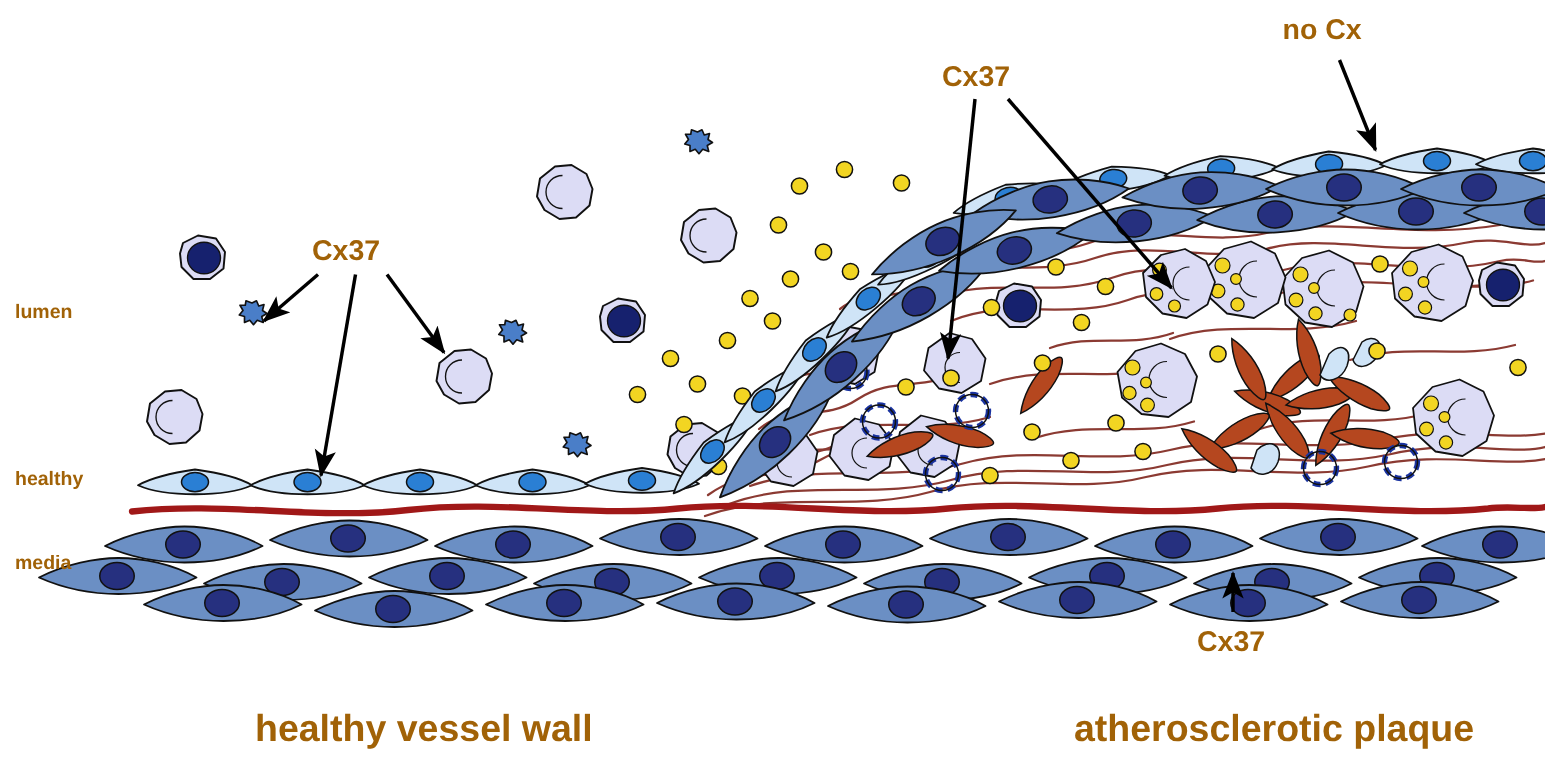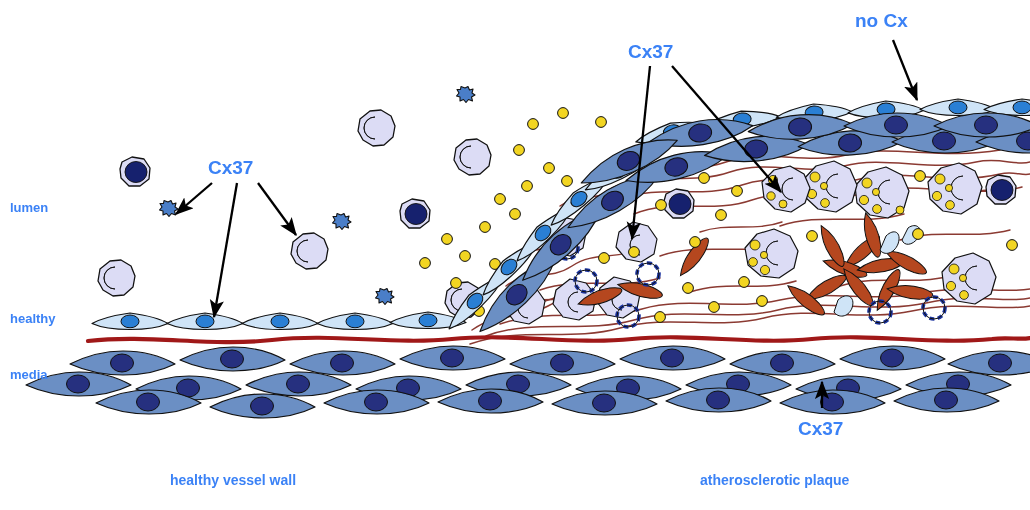--- a/index.html
+++ b/index.html
@@ -1,23 +1,23 @@
 <!DOCTYPE html>
 <html><head>
 <meta charset="utf-8">
 <style>
   html,body{margin:0;padding:0;background:#ffffff;}
   body{width:1030px;height:510px;overflow:hidden;
        font-family:"Liberation Sans","DejaVu Sans",sans-serif;}
   #stage{position:relative;width:1030px;height:510px;background:#fff;}
   #art{position:absolute;inset:0;width:1030px;height:510px;}
-  .lbl{position:absolute;font-weight:bold;color:#3b82f6;white-space:nowrap;}
+  .lbl{position:absolute;font-weight:bold;color:#a16207;white-space:nowrap;}
   .lyr{font-size:13px;}
   .cx{font-size:19px;}
-  .cap{font-size:14px;}
+  .cap{font-size:25px;}
 </style>
 </head>
 <body>
 
 <div id="stage">
 
   <svg id="art" viewBox="0 0 1030 510">
     <defs>
       <marker id="ah" markerWidth="9" markerHeight="9" refX="7.4" refY="3.1" orient="auto" markerUnits="strokeWidth">
         <path d="M0,0 L8,3.1 L0,6.2 L1.8,3.1 z" fill="#000"></path>
@@ -360,15 +360,15 @@
   <div class="lbl lyr" style="left:10px;top:200px;">lumen</div>
   <div class="lbl lyr" style="left:10px;top:311px;">healthy</div>
   <div class="lbl lyr" style="left:10px;top:367px;text-align:center;">media</div>
 
   <div class="lbl cx" style="left:208px;top:157px;">Cx37</div>
   <div class="lbl cx" style="left:628px;top:41px;">Cx37</div>
   <div class="lbl cx" style="left:855px;top:10px;">no Cx</div>
   <div class="lbl cx" style="left:798px;top:418px;">Cx37</div>
 
   <div class="lbl cap" style="left:170px;top:472px;">healthy vessel wall</div>
-  <div class="lbl cap" style="left:700px;top:472px;text-align:center;">atherosclerotic plaque</div>
+  <div class="lbl cap" style="left:716px;top:472px;text-align:center;">atherosclerotic plaque</div>
 
 </div>
 
 </body></html>

